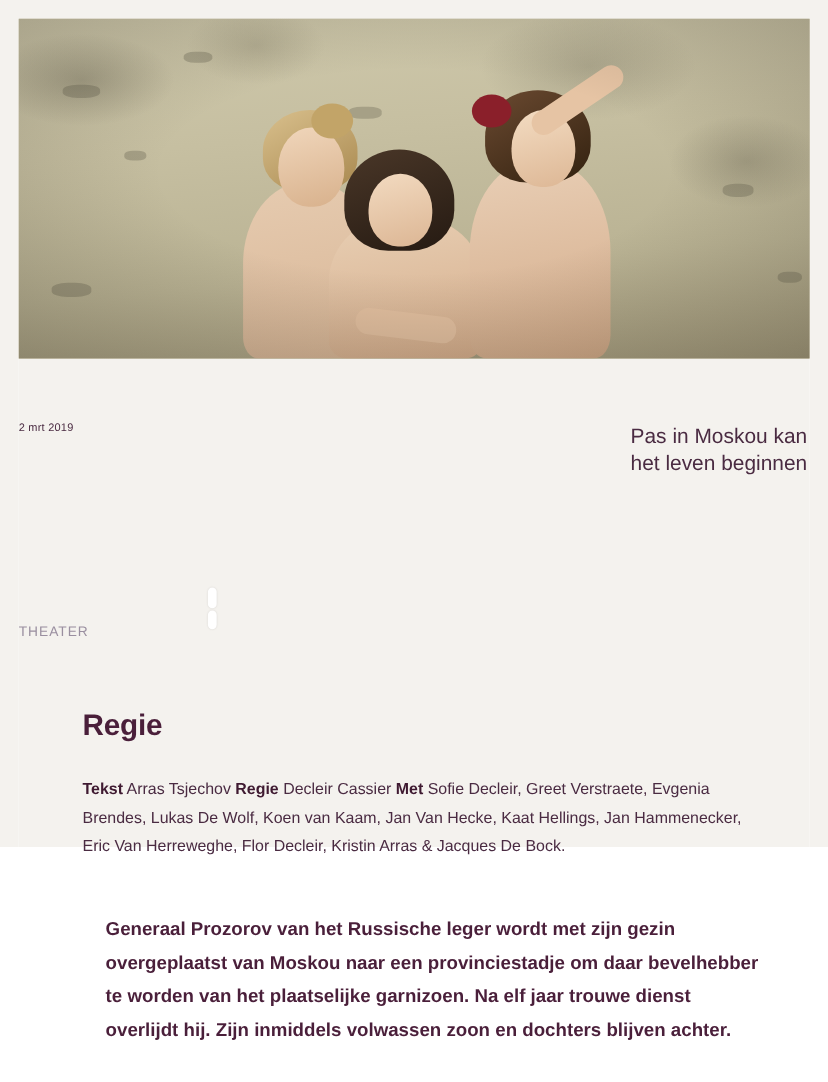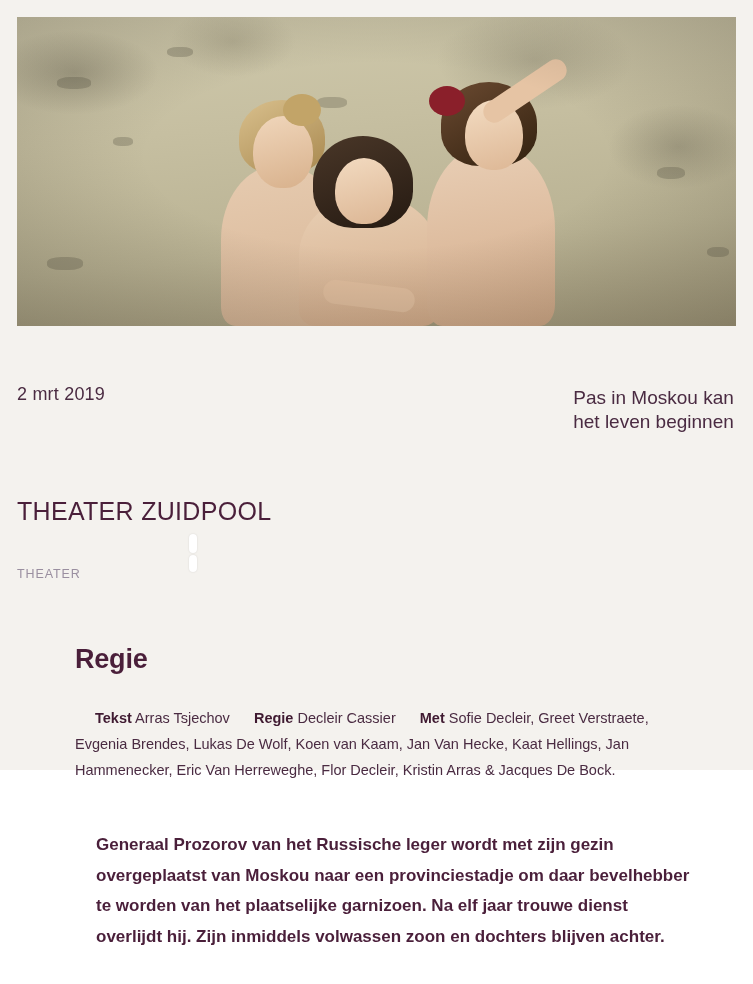--- a/index.html
+++ b/index.html
@@ -106,21 +106,21 @@
   .fig .arm {
     position: absolute;
     border-radius: 40px;
   }
 
   
   .date {
     position: absolute;
     top: 384px;
     left: 17px;
-    font-size: 18px;
+    font-size: 10px;
     color: #4a2b42;
     letter-spacing: 0.2px;
   }
   
   .tagline {
     position: absolute;
     top: 386px;
     left: 566px;
     width: 175px;
     font-size: 19px;
@@ -191,21 +191,20 @@
     top: 690px;
     left: 75px;
     width: 600px;
     font-size: 14.5px;
     line-height: 26px;
     color: #4a2b42;
   }
   .team-body b {
     font-weight: bold;
     color: #3f1a31;
-    margin-left: 20px;
   }
 
   
   .desc {
     position: absolute;
     top: 813px;
     left: 96px;
     width: 600px;
     font-size: 17px;
     line-height: 30.5px;
@@ -261,21 +260,20 @@
     </div>
 
     <div class="hero-vign"></div>
   </div>
 
   <div class="date">2 mrt 2019</div>
 
   <div class="tagline">Pas in Moskou kan het leven beginnen</div>
 
 
-  <div class="company">THEATER ZUIDPOOL</div>
 
   <div class="category">THEATER</div>
 
   <div class="loader">
     <div class="bar a"></div>
     <div class="bar b"></div>
   </div>
 
   <h2 class="team-title">Regie</h2>
 

